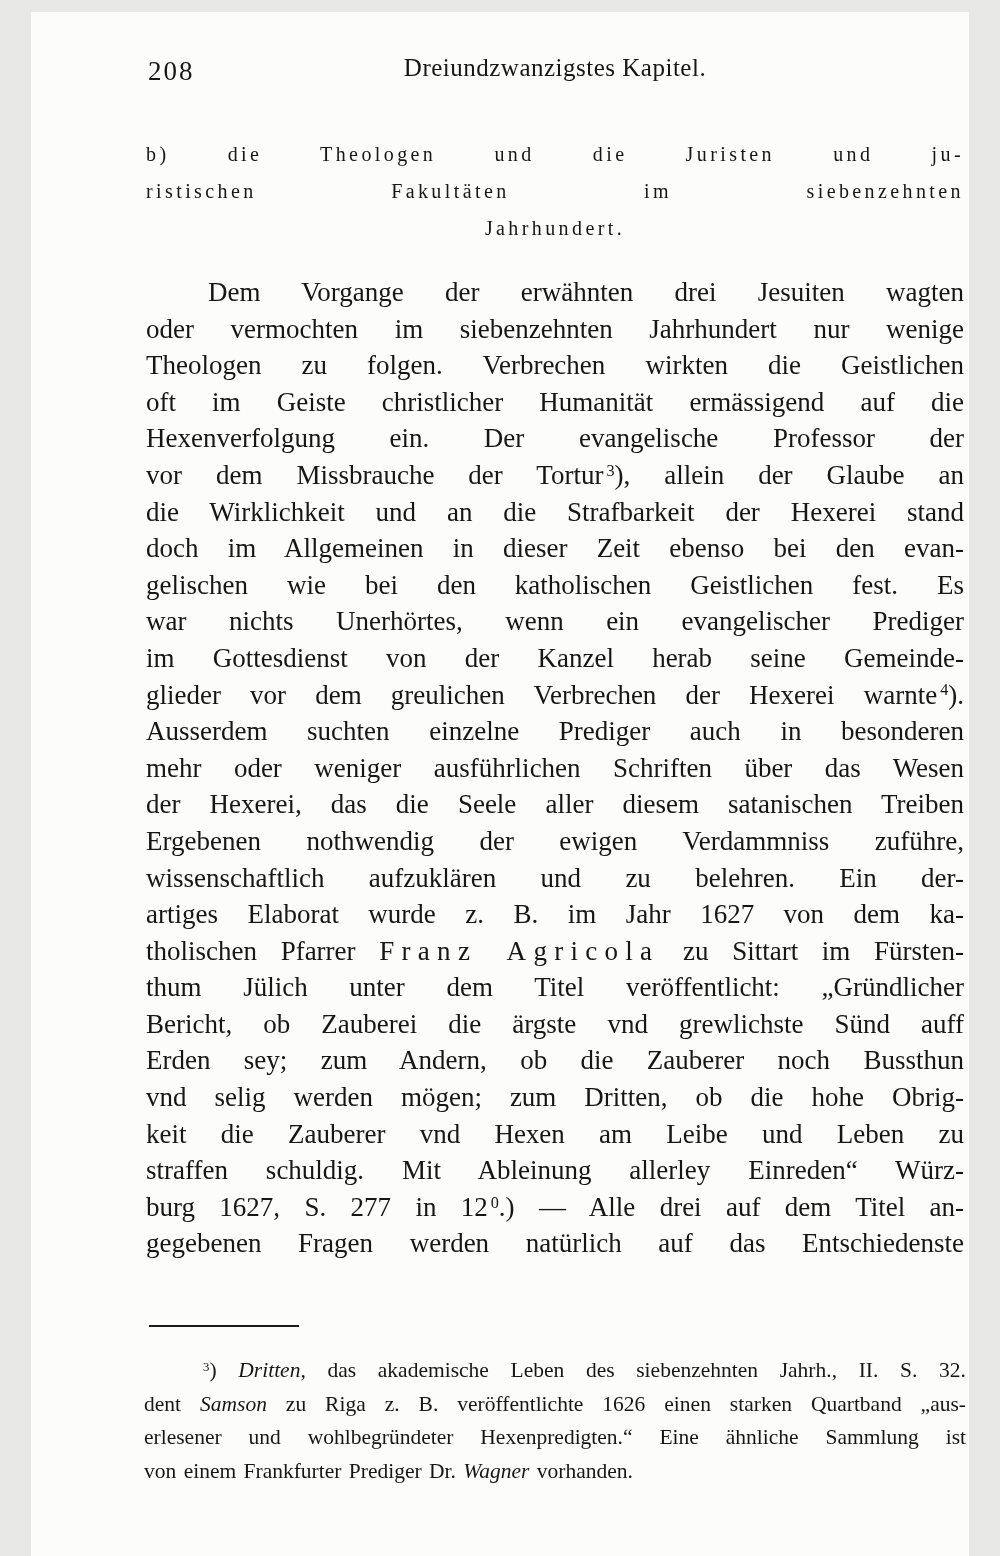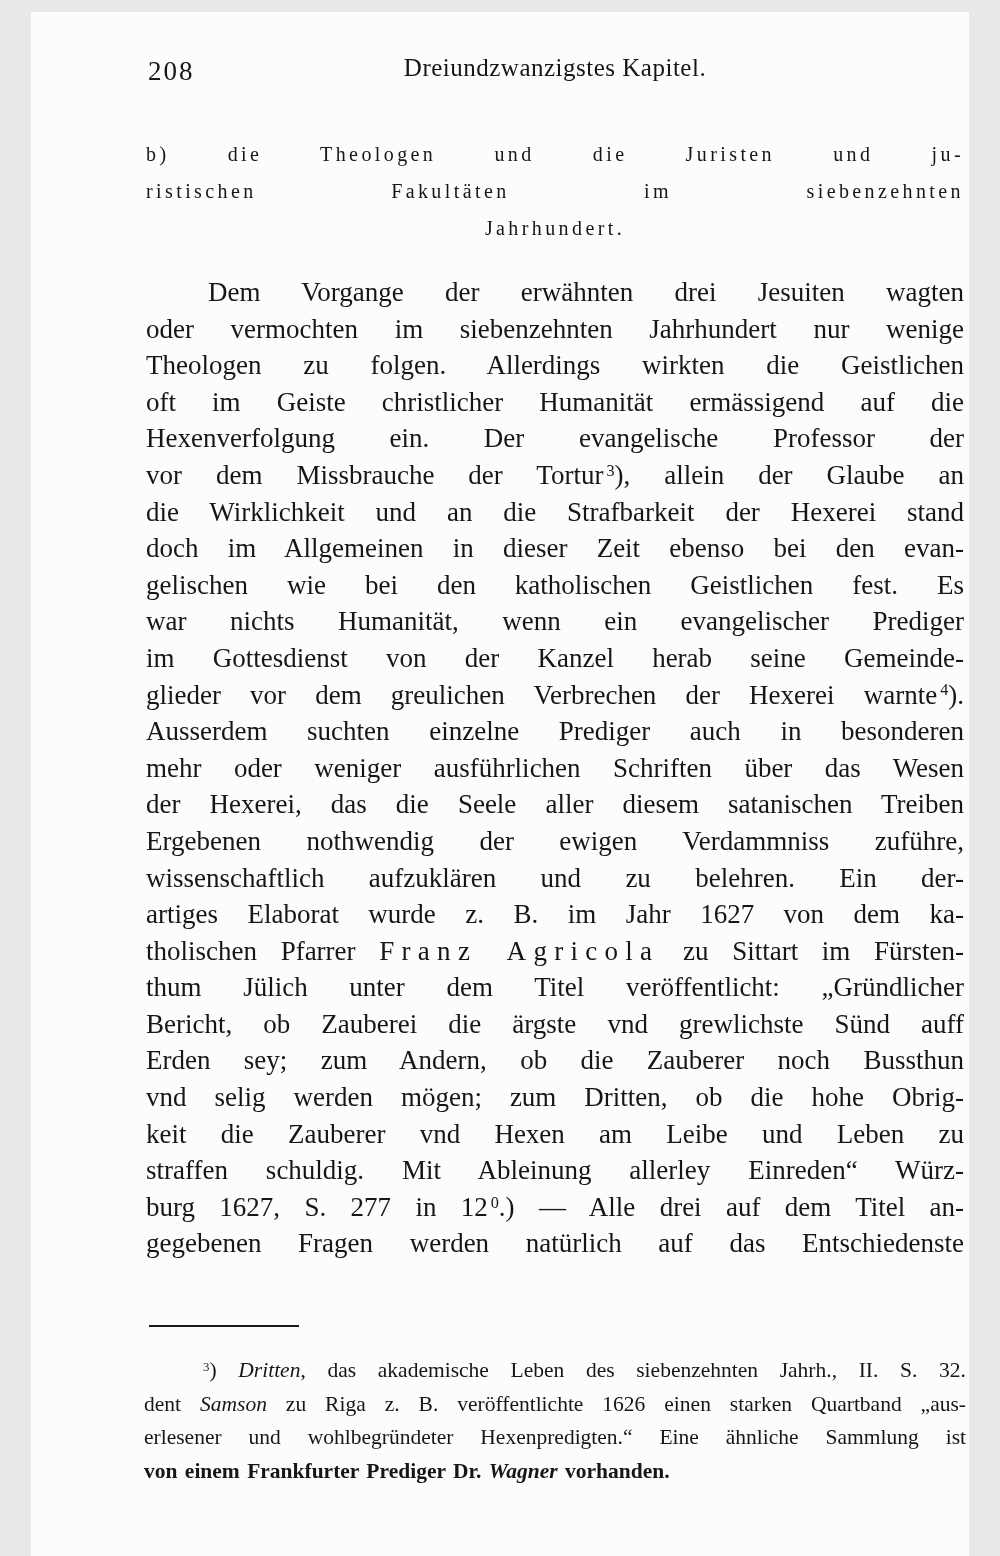--- a/index.html
+++ b/index.html
@@ -59,21 +59,21 @@
   .footnotes {
     position: absolute; top: 1342px; left: 113px; width: 822px;
     font-size: 21.5px; word-spacing: 2px;
   }
   .f-line {
     line-height: 33.5px; height: 33.5px;
     text-align: justify; text-align-last: justify;
   }
   .footnotes .ind { padding-left: 56px; }
 
-  .left-last { text-align: left; text-align-last: left; font-weight: bold; }
+  .left-last { text-align: left; text-align-last: left; }
   .sp  { letter-spacing: 0.27em; }
   .i   { font-style: italic; }
   .sup {
     font-size: 0.6em;
     vertical-align: 0.5em;
     line-height: 0;
     margin-left: 3px;
   }
 </style>
 </head>
@@ -88,28 +88,28 @@
 
   <div class="heading">
       <div class="h-line"><span>b) die Theologen und die Juristen und ju-</span></div>
       <div class="h-line"><span>ristischen Fakultäten im siebenzehnten</span></div>
       <div class="h-line center"><span>Jahrhundert.</span></div>
     </div>
 
   <div class="bodytext">
       <div class="b-line ind"><span>Dem Vorgange der erwähnten drei Jesuiten wagten</span></div>
       <div class="b-line"><span>oder vermochten im siebenzehnten Jahrhundert nur wenige</span></div>
-      <div class="b-line"><span>Theologen zu folgen. Allerdings wirkten die Geistlichen</span></div>
+      <div class="b-line"><span>Theologen zu folgen. Verbrechen wirkten die Geistlichen</span></div>
       <div class="b-line"><span>oft im Geiste christlicher Humanität ermässigend auf die</span></div>
       <div class="b-line"><span>Hexenverfolgung ein. Der evangelische Professor der</span></div>
       <div class="b-line"><span>vor dem Missbrauche der Tortur</span><span class="sup">3</span><span>), allein der Glaube an</span></div>
       <div class="b-line"><span>die Wirklichkeit und an die Strafbarkeit der Hexerei stand</span></div>
       <div class="b-line"><span>doch im Allgemeinen in dieser Zeit ebenso bei den evan-</span></div>
       <div class="b-line"><span>gelischen wie bei den katholischen Geistlichen fest. Es</span></div>
-      <div class="b-line"><span>war nichts Humanität, wenn ein evangelischer Prediger</span></div>
+      <div class="b-line"><span>war nichts Unerhörtes, wenn ein evangelischer Prediger</span></div>
       <div class="b-line"><span>im Gottesdienst von der Kanzel herab seine Gemeinde-</span></div>
       <div class="b-line"><span>glieder vor dem greulichen Verbrechen der Hexerei warnte</span><span class="sup">4</span><span>).</span></div>
       <div class="b-line"><span>Ausserdem suchten einzelne Prediger auch in besonderen</span></div>
       <div class="b-line"><span>mehr oder weniger ausführlichen Schriften über das Wesen</span></div>
       <div class="b-line"><span>der Hexerei, das die Seele aller diesem satanischen Treiben</span></div>
       <div class="b-line"><span>Ergebenen nothwendig der ewigen Verdammniss zuführe,</span></div>
       <div class="b-line"><span>wissenschaftlich aufzuklären und zu belehren. Ein der-</span></div>
       <div class="b-line"><span>artiges Elaborat wurde z. B. im Jahr 1627 von dem ka-</span></div>
       <div class="b-line"><span>tholischen Pfarrer </span><span class="sp">Franz Agricola</span><span> zu Sittart im Fürsten-</span></div>
       <div class="b-line"><span>thum Jülich unter dem Titel veröffentlicht: „Gründlicher</span></div>

